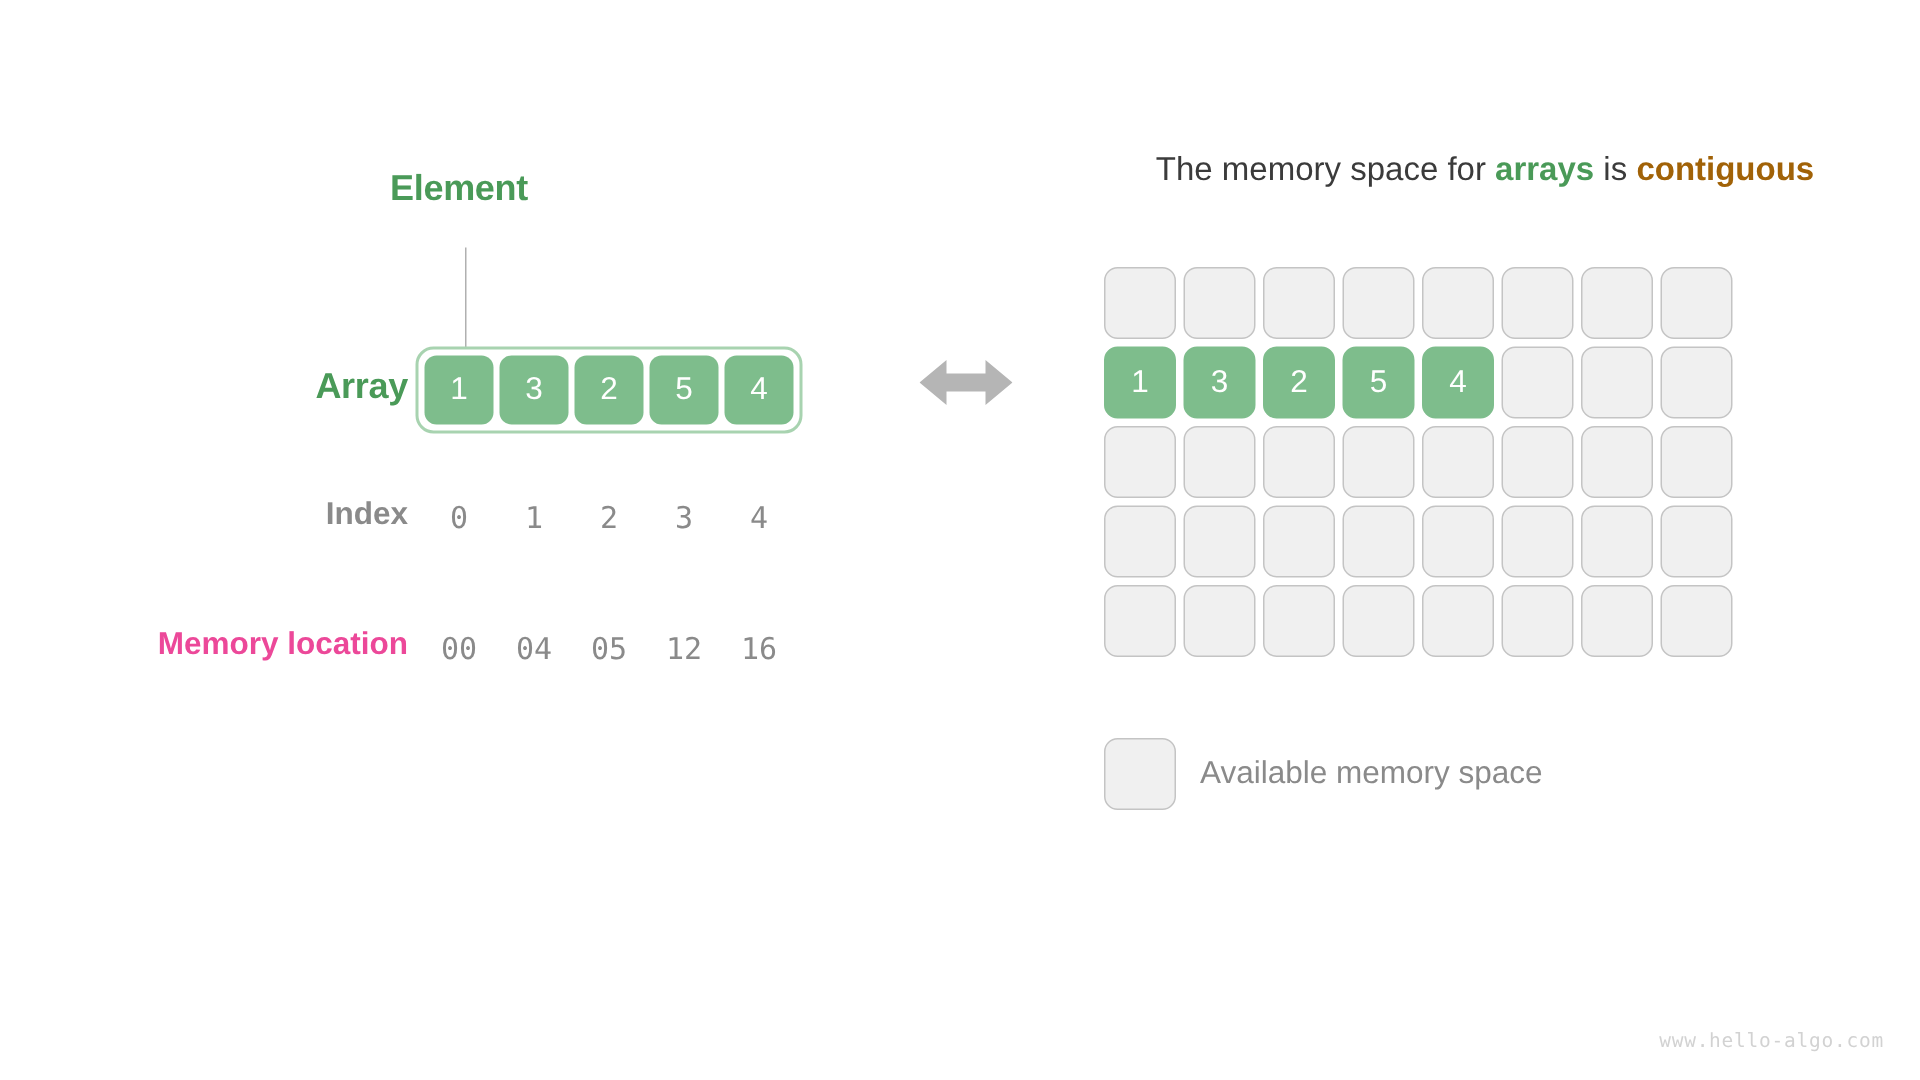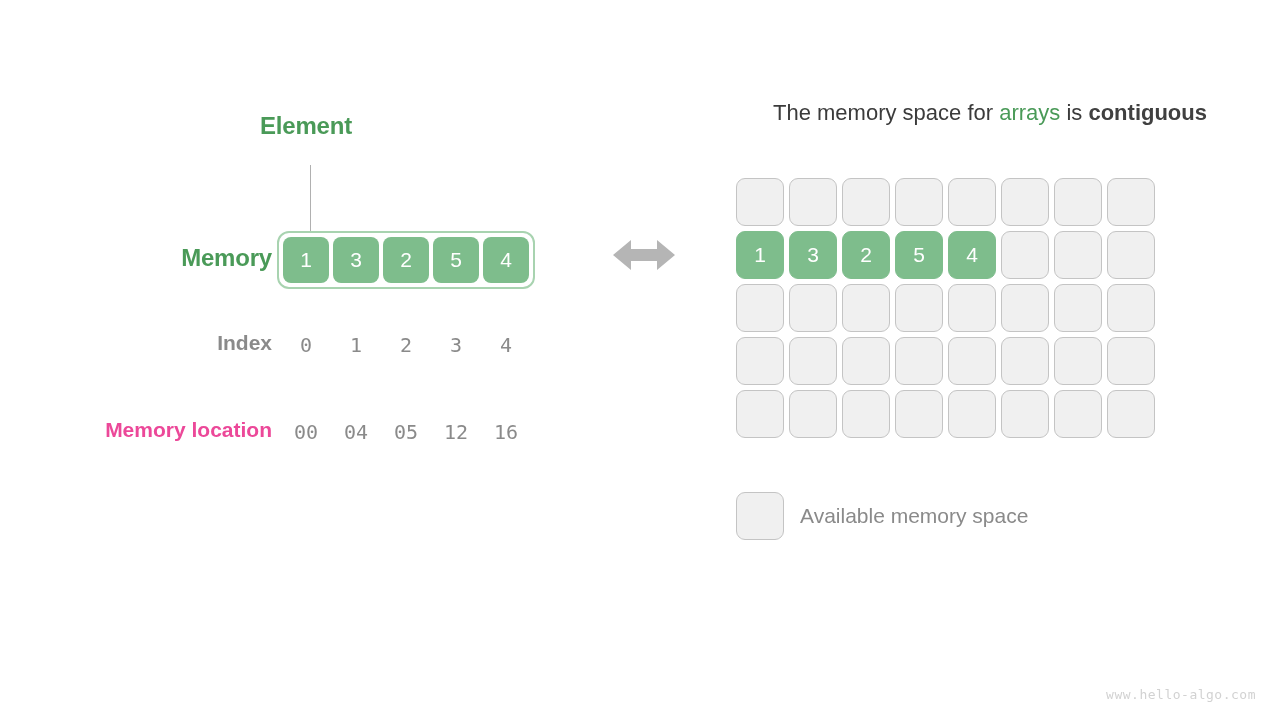--- a/index.html
+++ b/index.html
@@ -136,24 +136,24 @@
     left: 12px;
     top: 100px;
     width: 556px;
     text-align: center;
     font-size: 22px;
     color: #3b3b3b;
     white-space: nowrap;
   }
   .headline .hl-green {
     color: #4a9a58;
-    font-weight: normal;
+    font-weight: bold;
   }
   .headline .hl-bold {
-    color: #404040;
+    color: #a16207;
     font-weight: bold;
   }
 
   .memory-grid {
     position: absolute;
     left: 36px;
     top: 178px;
     display: flex;
     flex-direction: column;
     gap: 5px;
@@ -231,21 +231,21 @@
 <body>
 
 <div class="stage">
 
   <div class="left-panel">
 
     <div class="element-label">Element</div>
 
     <div class="connector-line"></div>
 
-    <div class="row-label array-label">Memory</div>
+    <div class="row-label array-label">Array</div>
 
     <div class="array-container">
       <div class="array-cell">1</div>
       <div class="array-cell">3</div>
       <div class="array-cell">2</div>
       <div class="array-cell">5</div>
       <div class="array-cell">4</div>
     </div>
 
     <div class="row-label index-label">Index</div>

